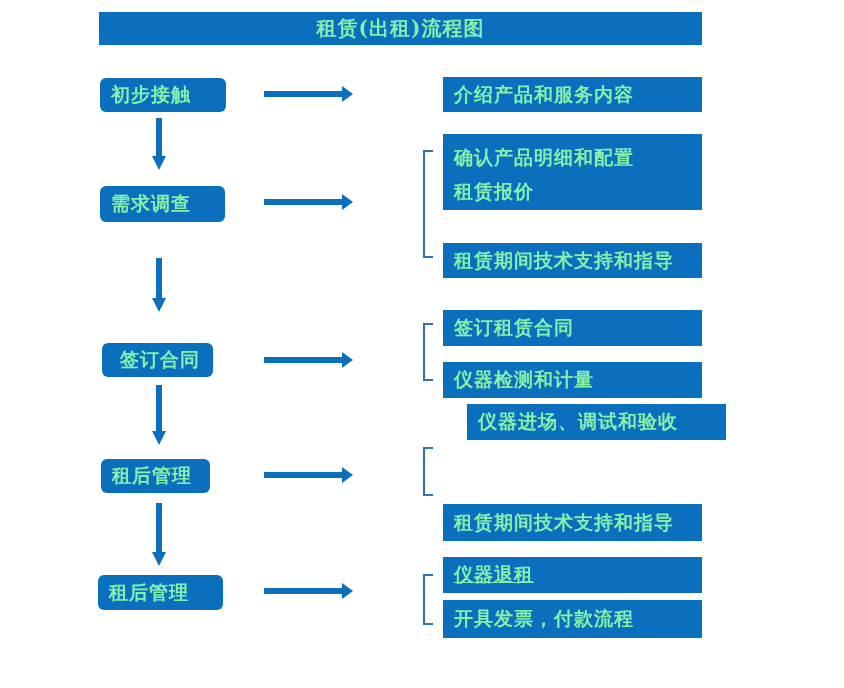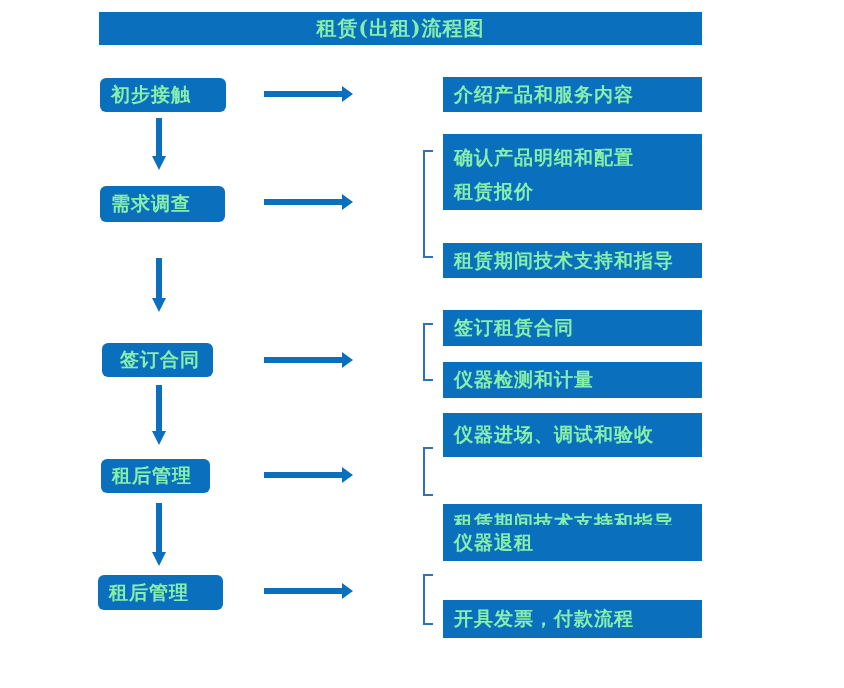--- a/index.html
+++ b/index.html
@@ -90,30 +90,30 @@
     <div class="shaft" style="height:46px;"></div>
     <div class="head"></div>
   </div>
 
   <div class="blue-box stage" style="left:101px;top:459px;width:109px;height:34px;">租后管理</div>
   <div class="harrow" style="left:264px;top:467px;">
     <div class="shaft"></div>
     <div class="head"></div>
   </div>
   <div class="bracket" style="top:447px;height:49px;"></div>
-  <div class="blue-box detail" style="top:413px;height:44px;">仪器进场、调试和验收</div>
+  <div class="blue-box detail" style="top:404px;height:36px;margin-left:24px;">仪器进场、调试和验收</div>
   <div class="blue-box detail" style="top:504px;height:37px;">租赁期间技术支持和指导</div>
 
   <div class="varrow" style="top:503px;height:63px;">
     <div class="shaft" style="height:49px;"></div>
     <div class="head"></div>
   </div>
 
   <div class="blue-box stage" style="left:98px;top:575px;width:125px;height:35px;">租后管理</div>
   <div class="harrow" style="left:264px;top:583px;">
     <div class="shaft"></div>
     <div class="head"></div>
   </div>
   <div class="bracket" style="top:574px;height:51px;"></div>
-  <div class="blue-box detail" style="top:525px;height:36px;">仪器退租</div>
+  <div class="blue-box detail" style="top:557px;height:36px;text-decoration:underline;">仪器退租</div>
   <div class="blue-box detail" style="top:600px;height:38px;">开具发票，付款流程</div>
 
 </div>
 
 </body></html>

